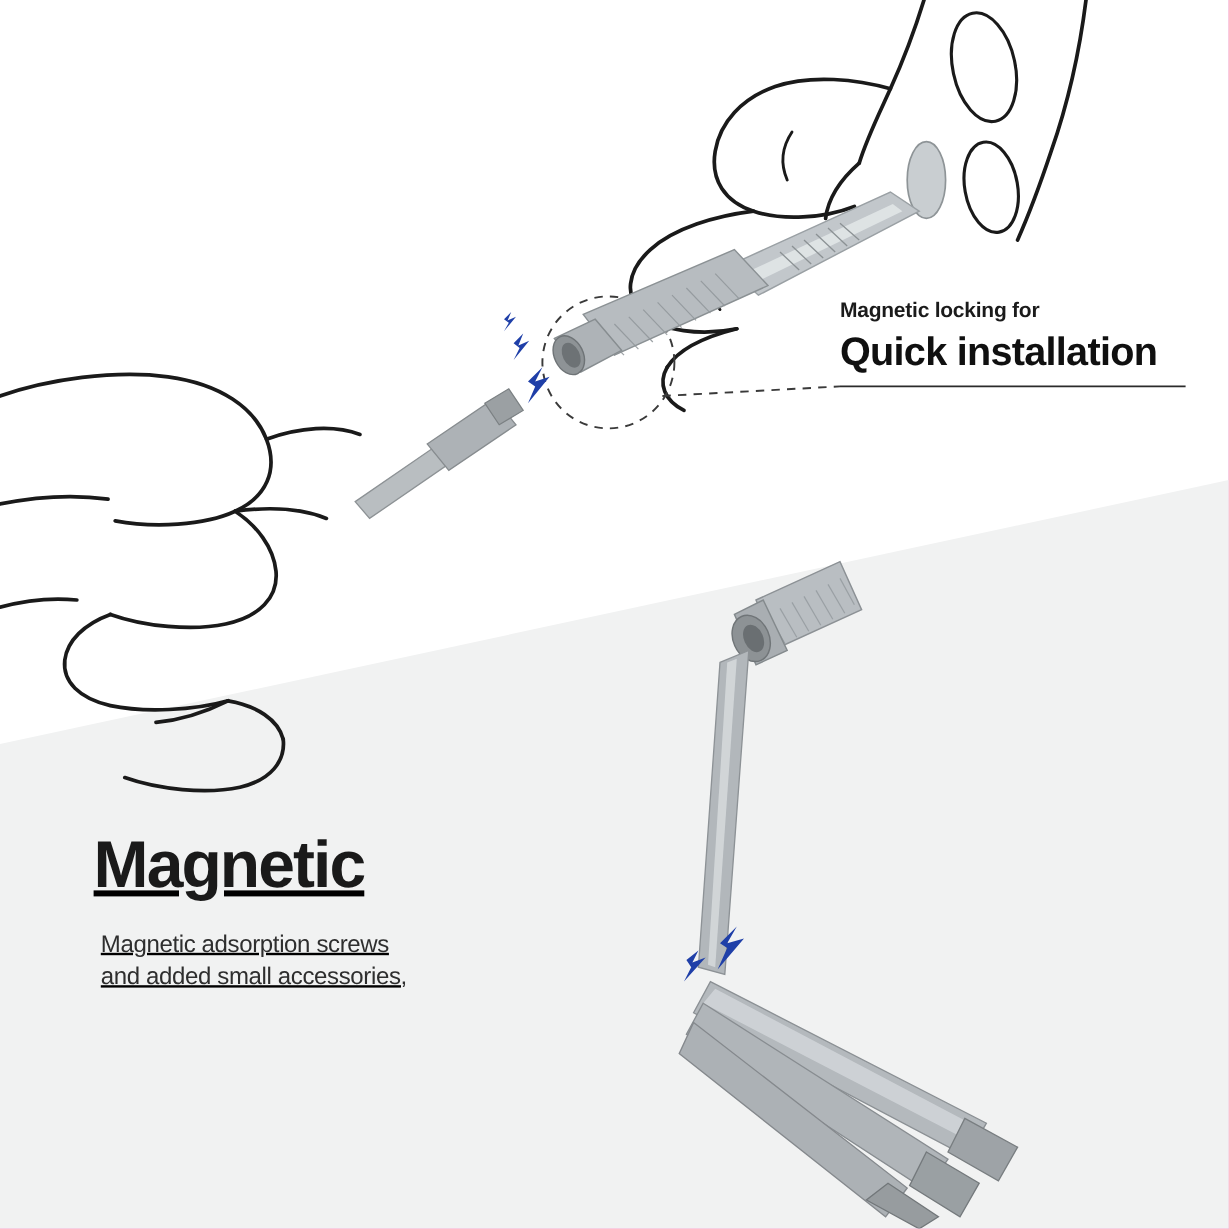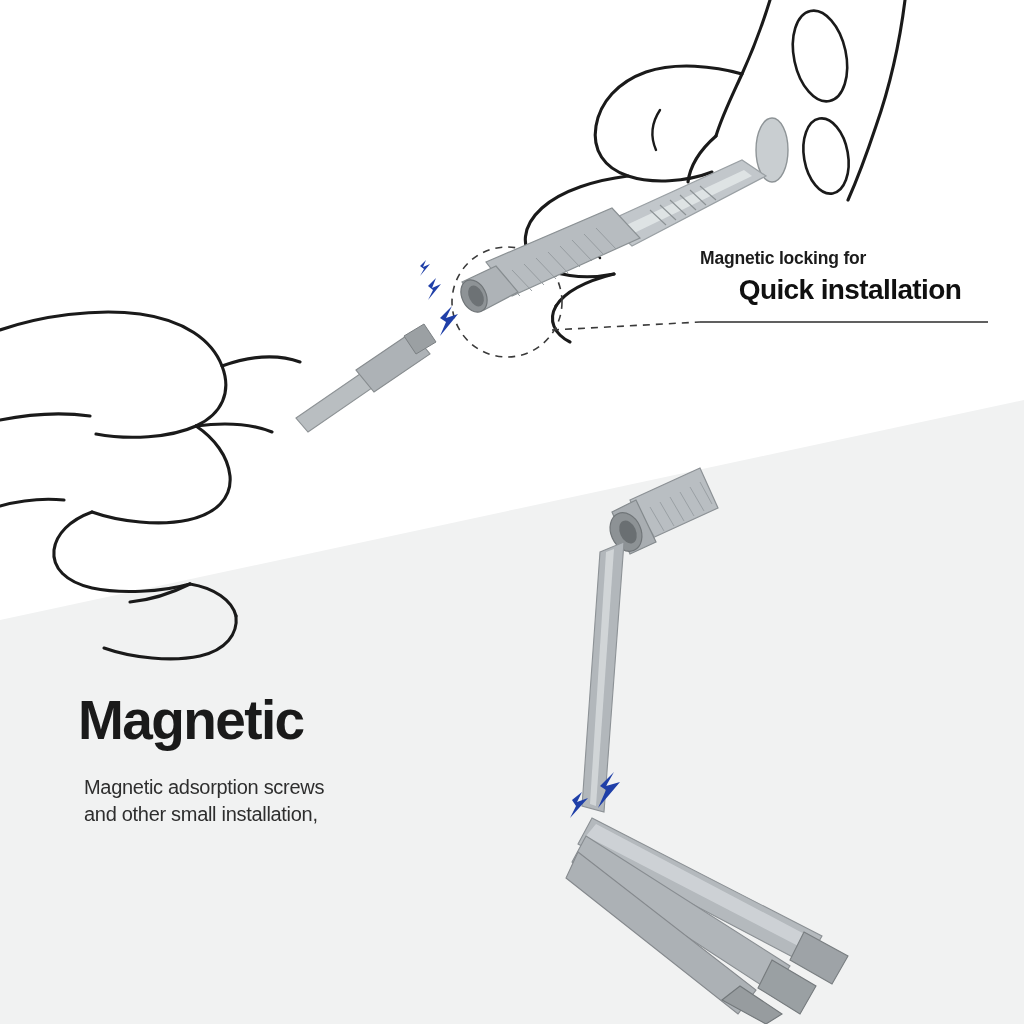--- a/index.html
+++ b/index.html
@@ -42,35 +42,35 @@
     text-align: left;
   }
   .callout .line1 {
     font-size: 17.5px;
     font-weight: bold;
     color: #1b1b1b;
     letter-spacing: -0.2px;
     line-height: 1.25;
   }
   .callout .line2 {
-    font-size: 28px;
+    font-size: 33px;
     font-weight: bold;
     color: #101010;
     letter-spacing: -0.6px;
     line-height: 1.25;
     margin-top: 2px;
-    text-align: center;
   }
 
   
   .headline {
     position: absolute;
     left: 78px;
     top: 694px;
     width: 470px;
+    text-decoration: underline;
   }
   .headline h1 {
     margin: 0;
     font-size: 55px;
     line-height: 0.98;
     font-weight: bold;
     color: #1a1a1a;
     letter-spacing: -1.6px;
   }
   .headline h1 .l2 { display: block; }
@@ -232,17 +232,17 @@
     <div class="line1">Magnetic locking for</div>
     <div class="line2">Quick installation</div>
   </div>
 
   <div class="headline">
     <h1>
       <span>Magnetic</span>
     </h1>
     <p>
       <span>Magnetic adsorption screws</span><br>
-      <span>and other small installation,</span><br>
+      <span>and added small accessories,</span><br>
     </p>
   </div>
 
 </div>
 
 </body></html>

